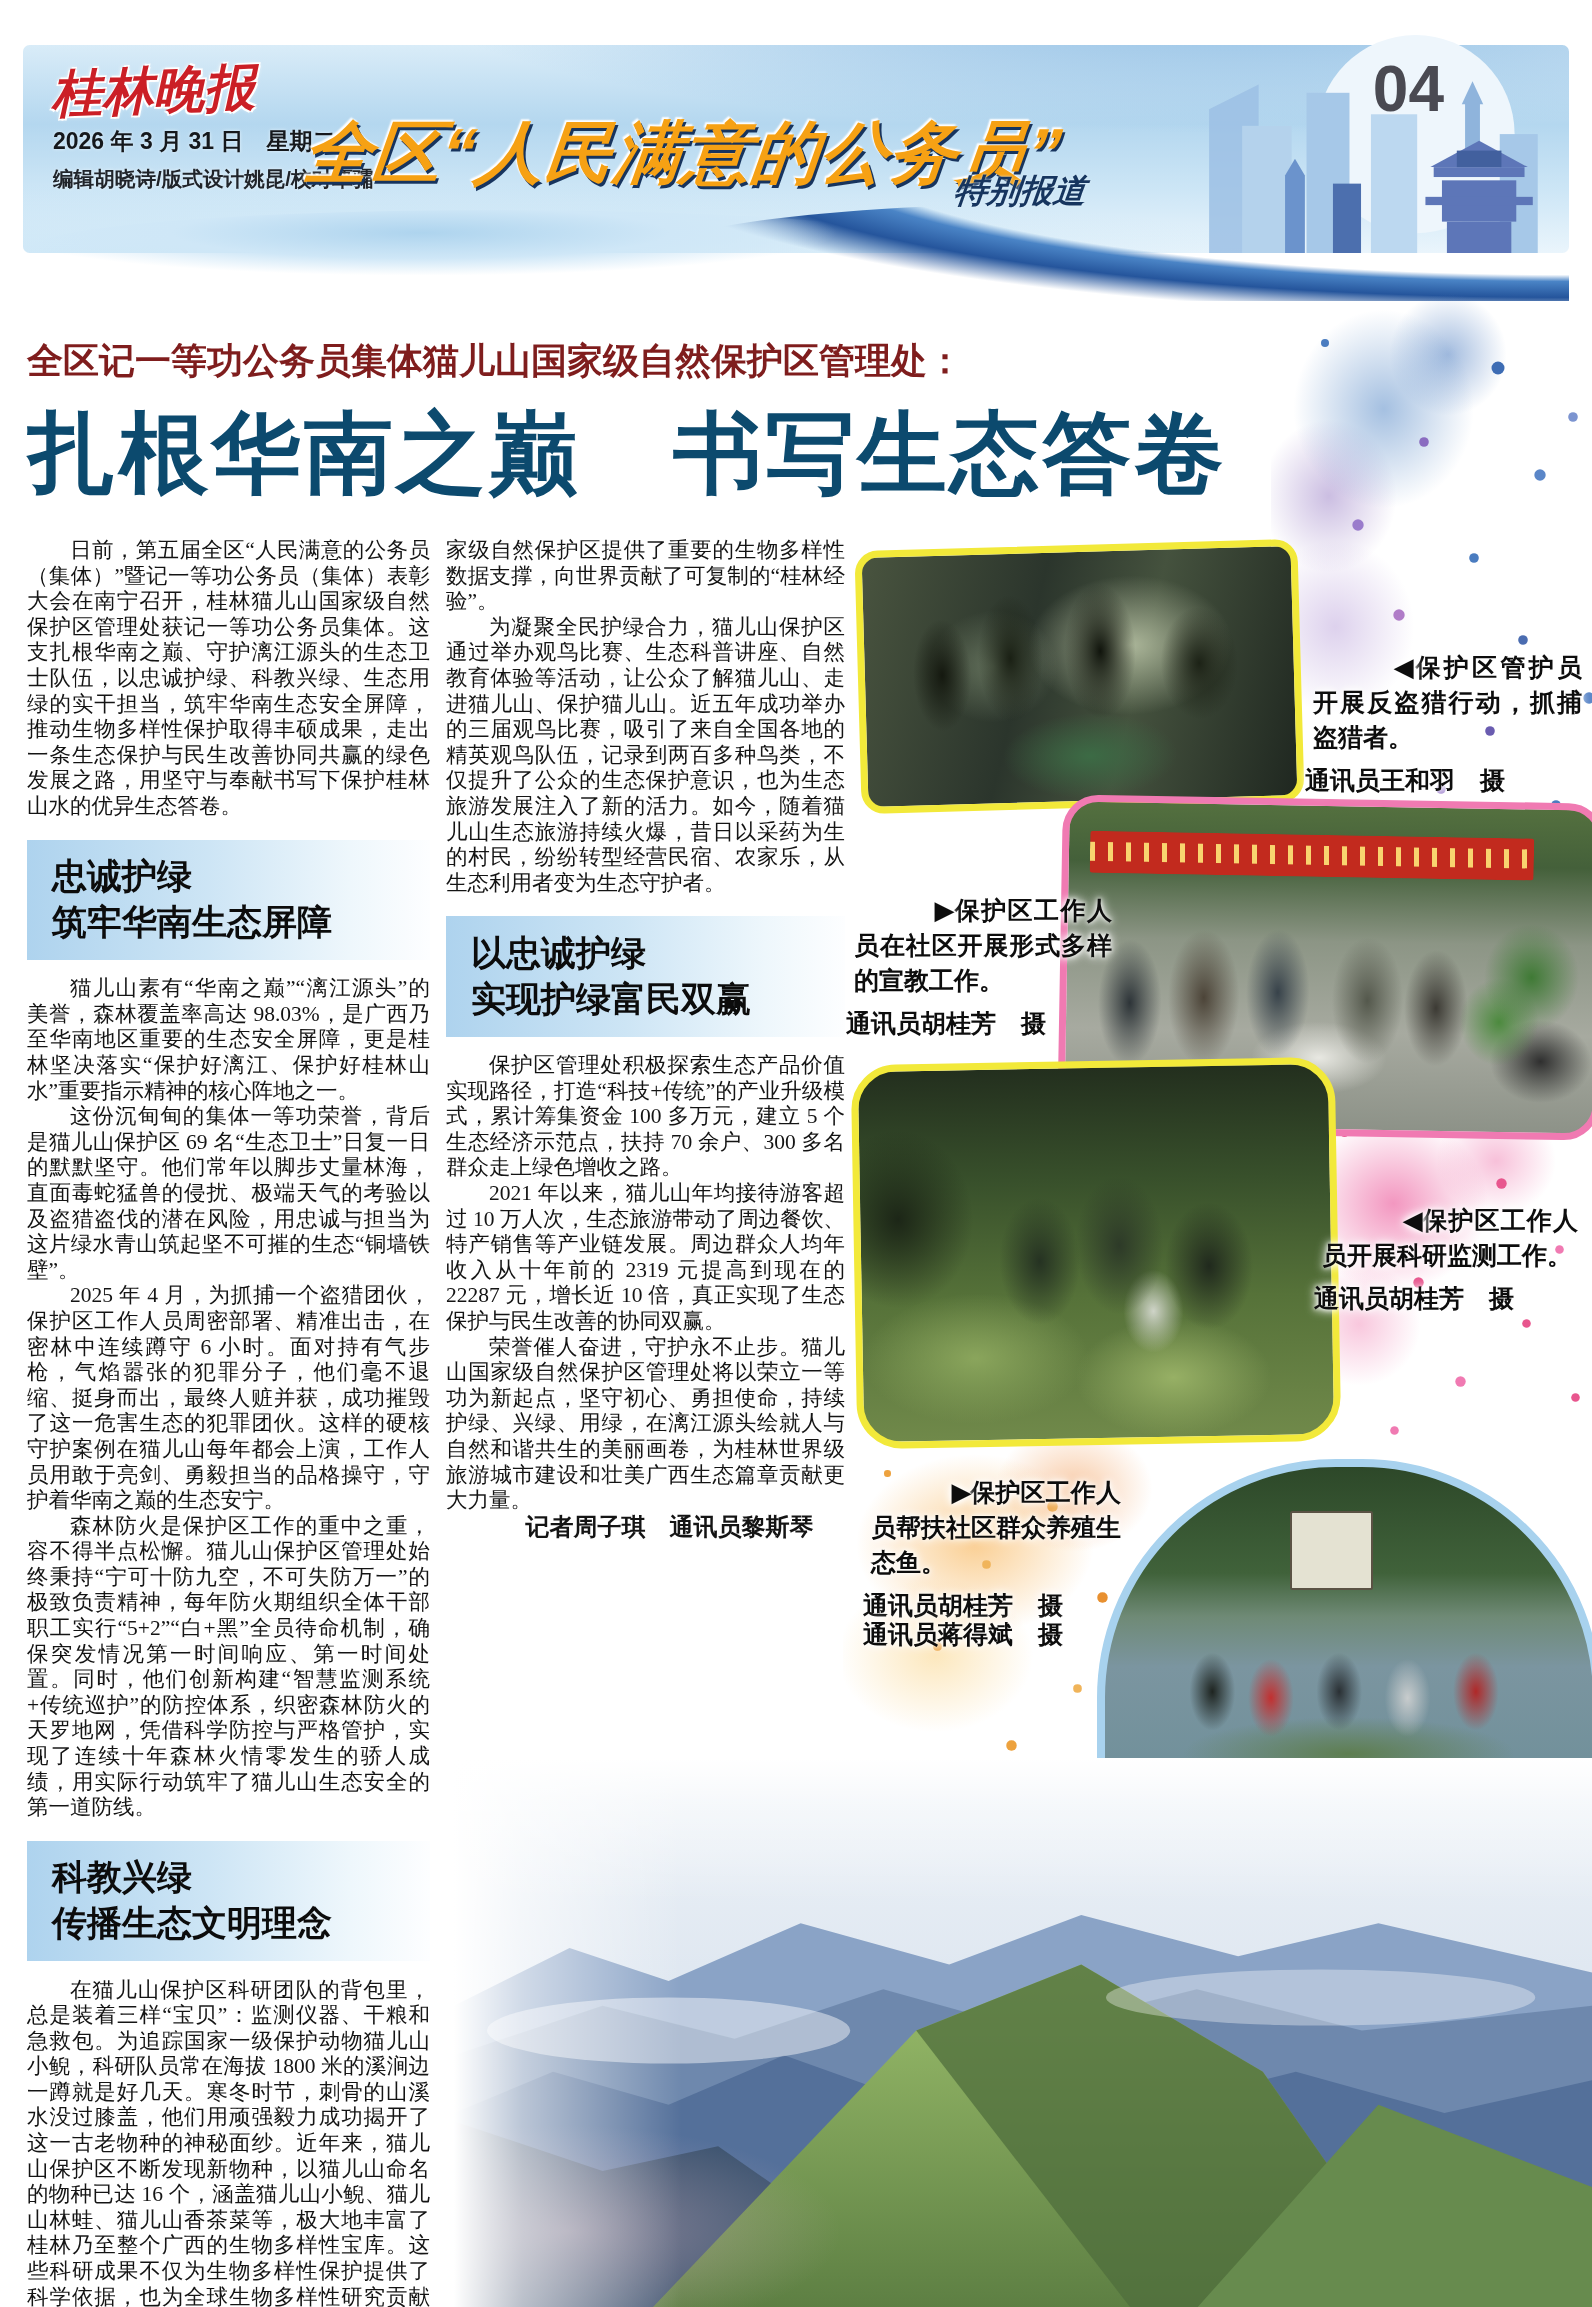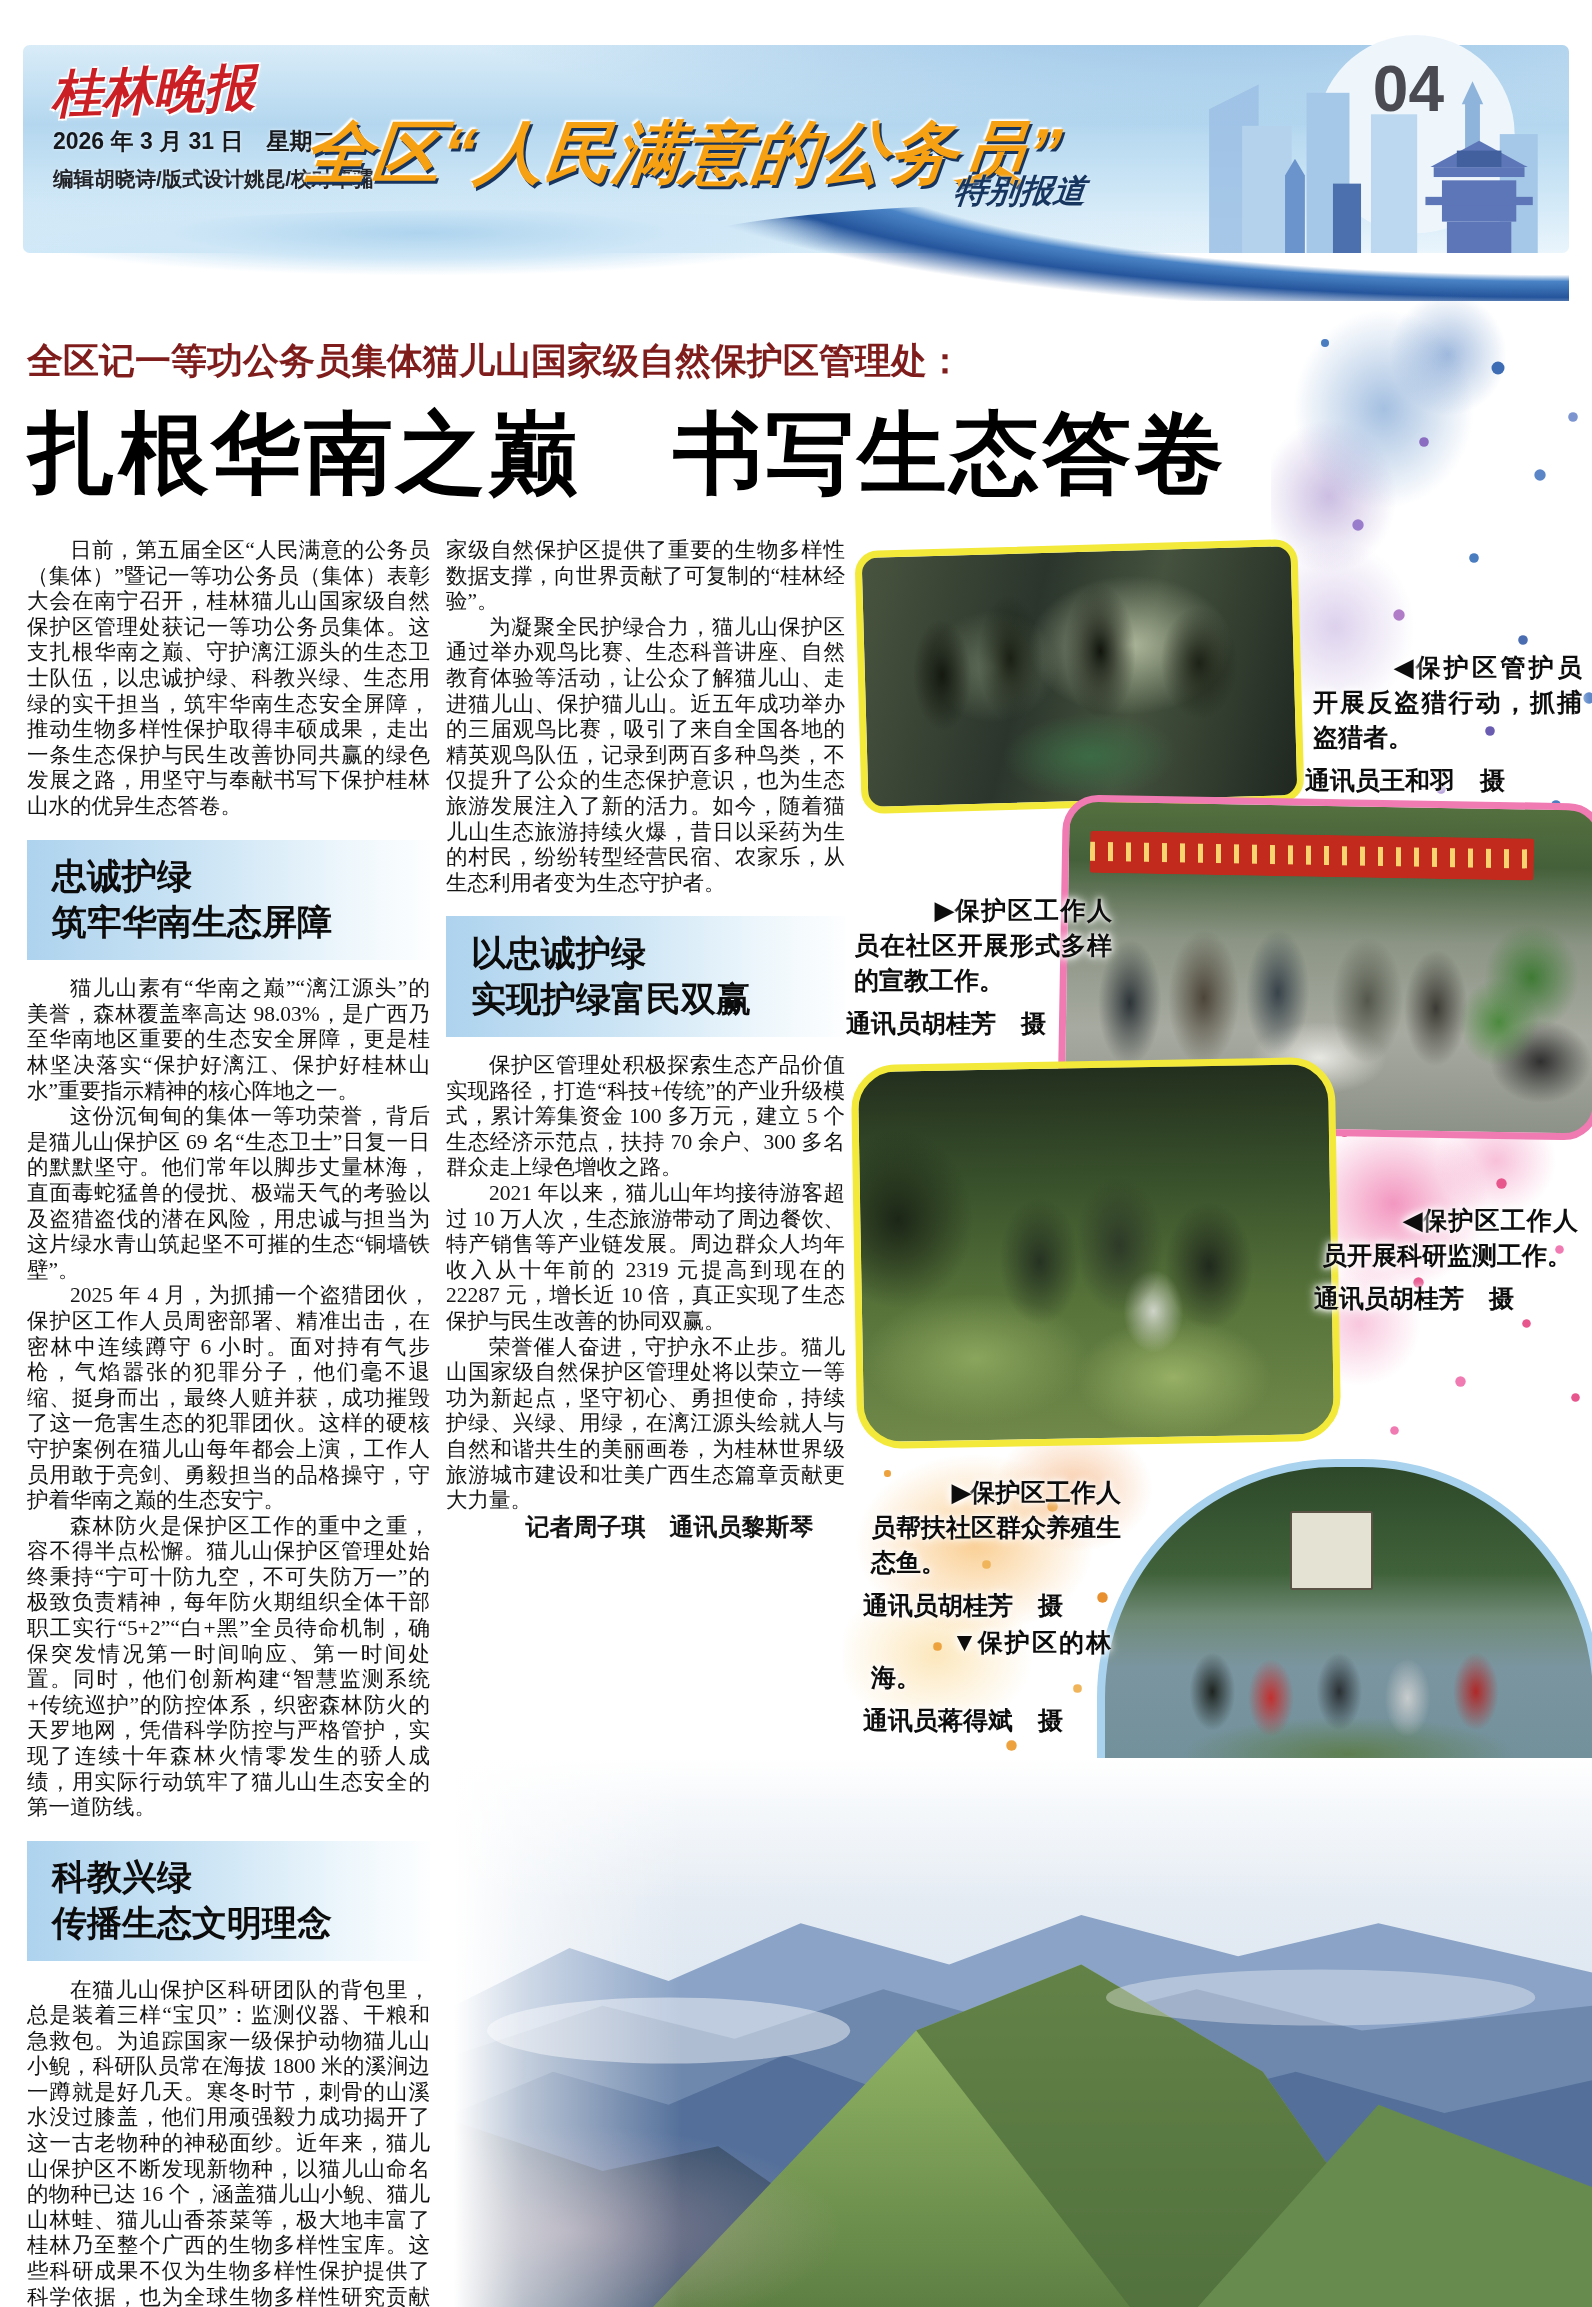--- a/index.html
+++ b/index.html
@@ -32,21 +32,21 @@
     font-weight:900;font-style:italic;font-size:33px;color:#16355f;transform:skewX(-6deg);
     text-shadow:0 0 2.5px #dff0fb;}
   .skyline{position:absolute;right:13.2px;top:-10px;width:347px;height:218px;}
   .page-number{position:absolute;right:125px;top:6.6px;font-family:"Liberation Sans","DejaVu Sans",sans-serif;
     font-weight:900;font-size:64px;color:#4a4a52;}
 
   
   .kicker{position:absolute;left:27px;top:337px;font-family:Liberation Mono, monospace;
     font-weight:bold;font-size:36px;color:#7f1d1d;}
   .headline{position:absolute;left:27px;top:394px;width:1238px;font-family:"Liberation Sans","DejaVu Sans",sans-serif;
-    font-weight:900;font-size:89px;letter-spacing:3.3px;color:#000000;white-space:nowrap;}
+    font-weight:900;font-size:89px;letter-spacing:3.3px;color:#0c4a6e;white-space:nowrap;}
 
   
   .col{position:absolute;font-size:21.5px;line-height:25.6px;text-align:justify;color:#141414;}
   .col p{margin:0;text-indent:2em;}
   .col p.noindent{text-indent:0;}
   .col1{left:27px;top:538px;width:403px;}
   .col2{left:446px;top:538px;width:399px;}
 
   .section-box{background:linear-gradient(90deg,#aed3ee 0%,#cde5f5 45%,#eef7fc 80%,#fdfeff 100%);
     margin:20px 0 16.5px 0;padding:13.2px 8.3px 15px 25px;}
@@ -302,18 +302,17 @@
     <p class="cap-text"><span class="arrow">◀</span><span>保护区工作人员开展科研监测工作。</span></p>
     <p class="cap-credit">通讯员胡桂芳　摄</p>
   </div>
 
   <div class="caption cap4">
     <p class="cap-text"><span class="arrow">▶</span><span>保护区工作人员帮扶社区群众养殖生态鱼。</span></p>
     <p class="cap-credit">通讯员胡桂芳　摄</p>
   </div>
 
   <div class="caption cap5">
-    <p class="cap-text"><span class="arrow">▼</span><span>保护区的林海。</span></p>
     <p class="cap-credit">通讯员蒋得斌　摄</p>
   </div>
 
 </div>
 
 
 </body></html>

